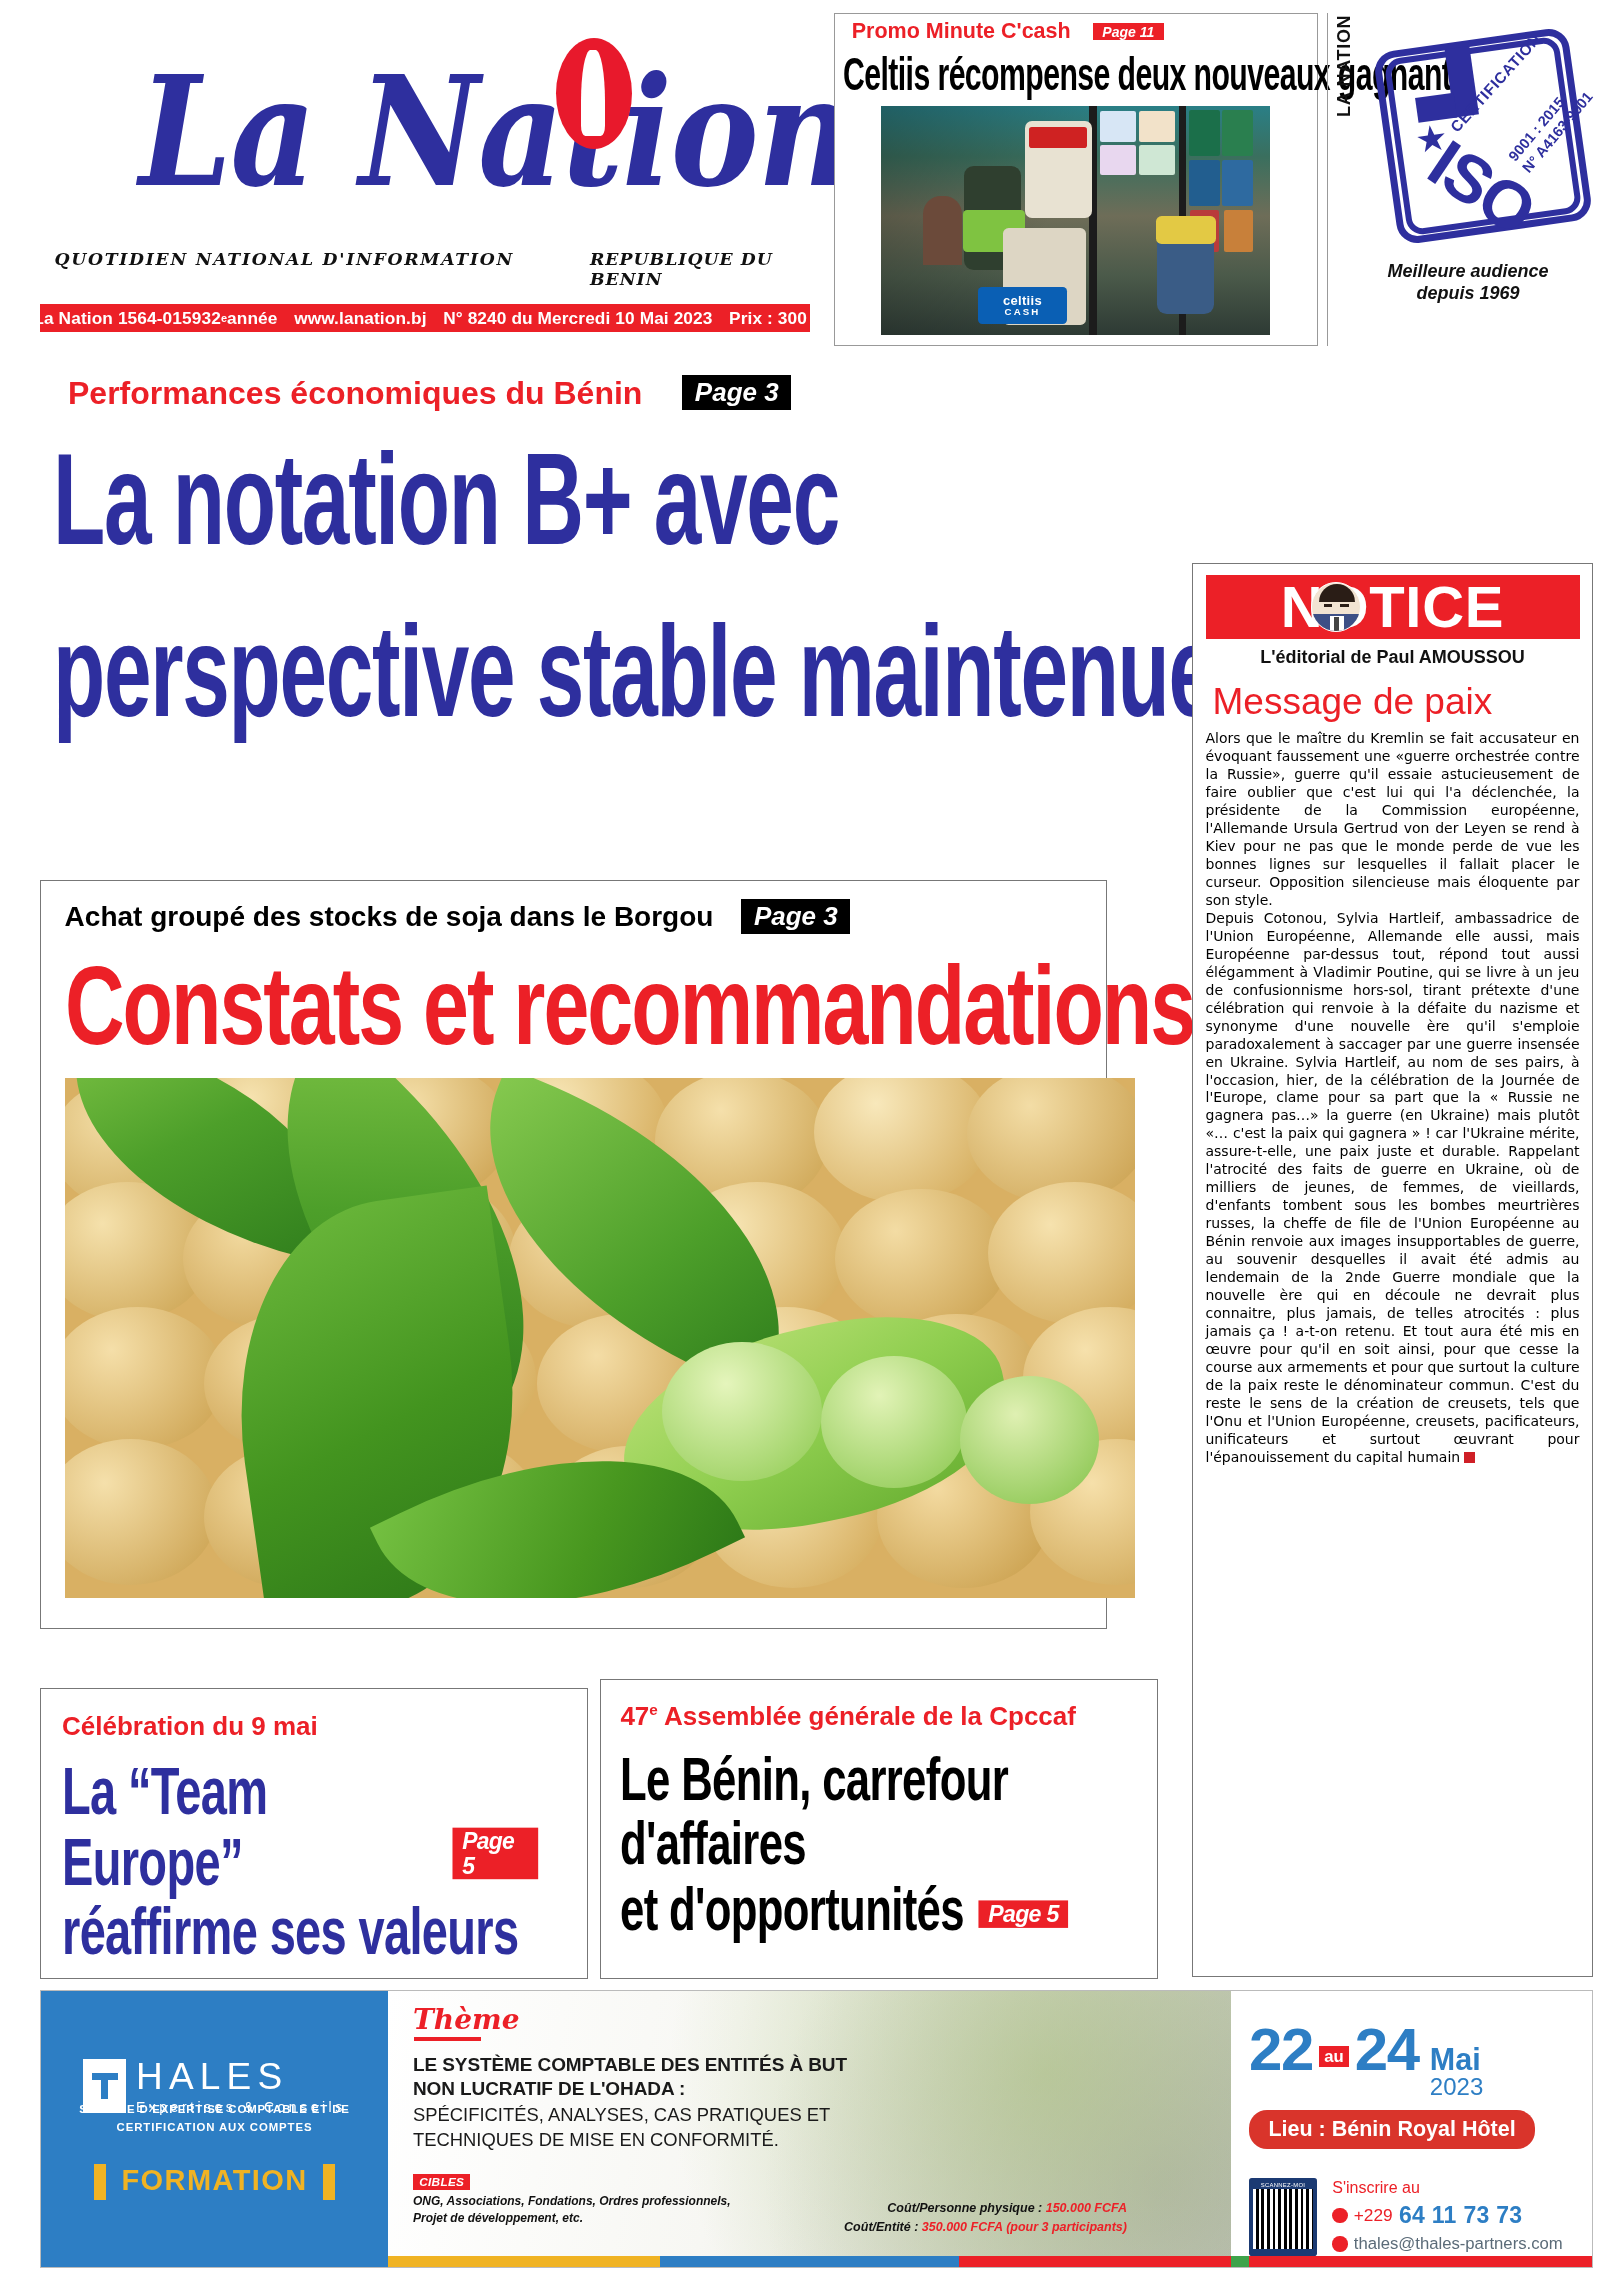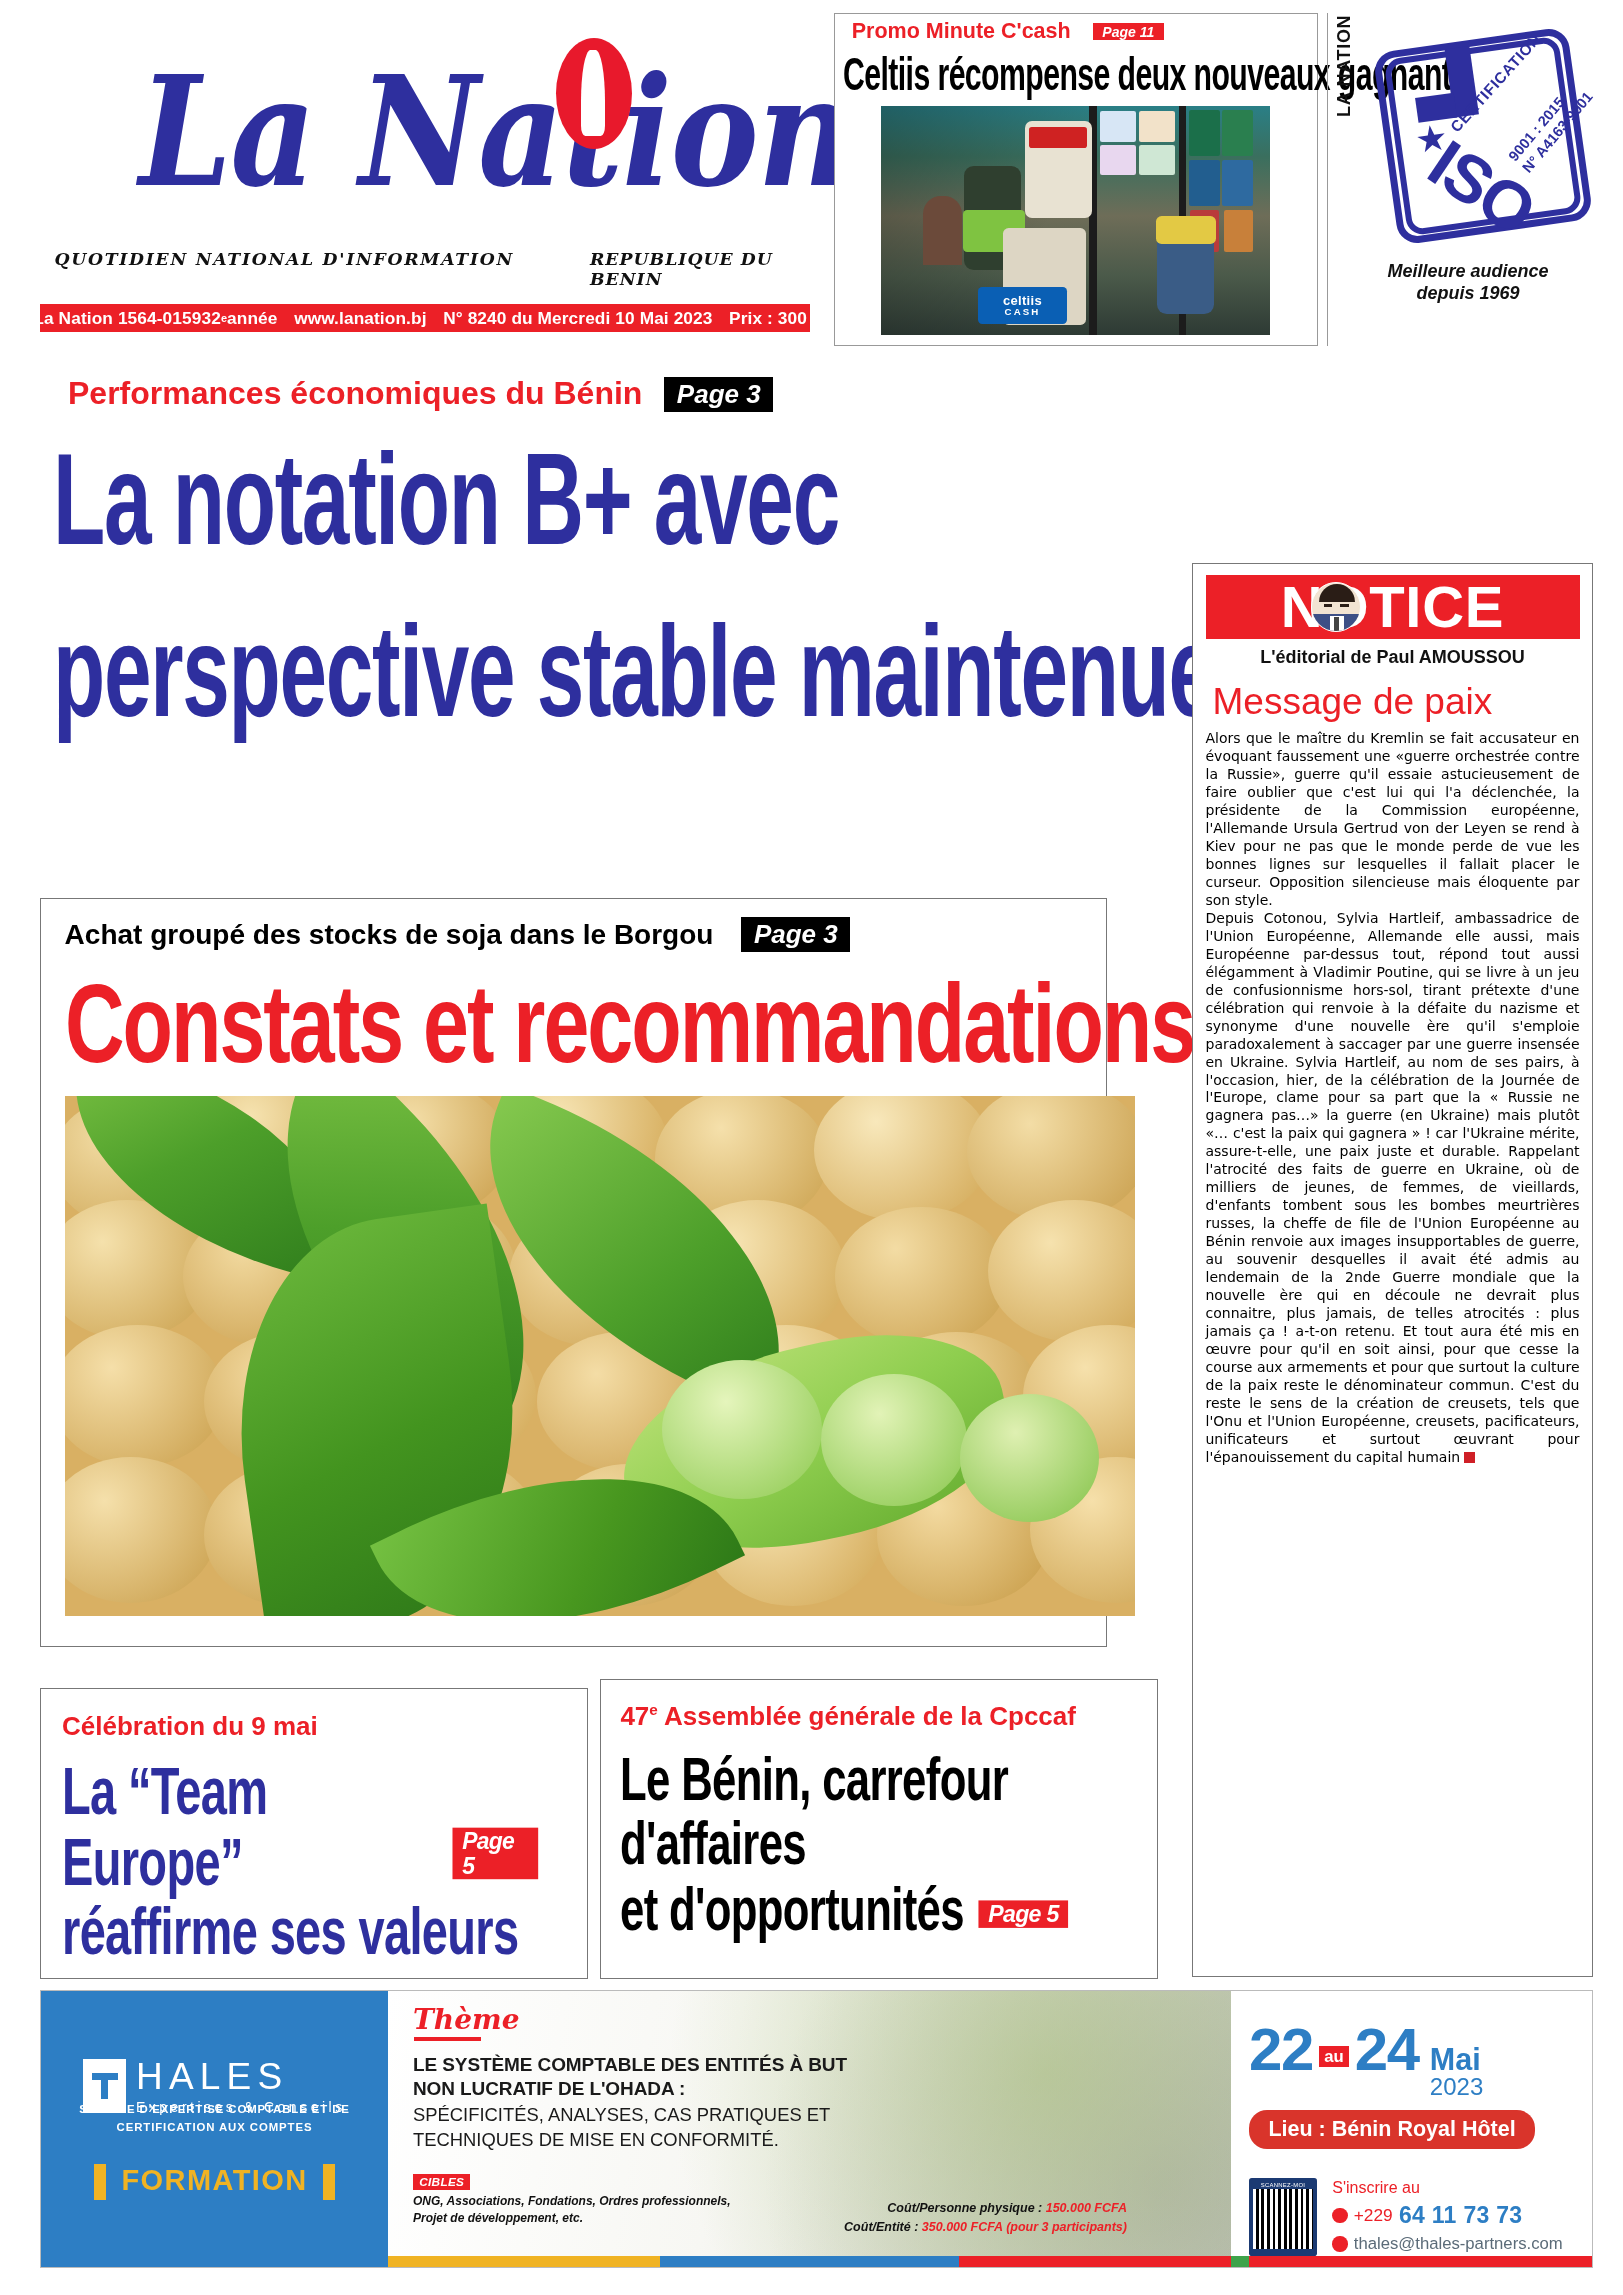--- a/index.html
+++ b/index.html
@@ -110,35 +110,35 @@
              transform: rotate(42deg); transform-origin:left top; line-height:.9; letter-spacing:-2.1px;}
   .iso-nums { position:absolute; left:117px; top:117px; font-size:14.6px; font-weight:700; color:#2e2f9e;
               transform: rotate(-42deg); transform-origin:left top; line-height:1.25; white-space:nowrap;}
   .iso-audience {
     position:absolute; left:29px; top:247px; width:222px; text-align:center;
     font-size:18px; font-weight:700; font-style:italic; color:#111; line-height:1.25;
   }
 
   
   .lead { position:absolute; left:40px; top:375px; width:1117px; }
-  .lead-row { display:flex; align-items:flex-end; gap:22px; padding-left:28px;}
+  .lead-row { display:flex; align-items:flex-start; gap:40px; padding-left:28px;}
   .lead-kicker { color:#ec2027; font-size:32px; font-weight:700; white-space:nowrap; }
   .badge-black { background:#000; color:#fff; font-size:26px; font-weight:700;
                  font-style:italic; padding:2.1px 12.5px; }
   .lead-title {
     color:#2e2f9e; font-weight:700; font-size:92px; line-height:1.0;
     transform: scaleX(0.93) scaleY(1.42); transform-origin: left top;
     margin-top:21px; padding-left:14px; letter-spacing:-1.4px; white-space:nowrap;
   }
   .lead-title .l2 { display:block; margin-top:29px; }
 
   
   .soja-box {
     position:absolute; left:40px; top:880px; width:1067px; height:749px;
-    border:1.4px solid #777; background:#fff;margin-top:18px;
+    border:1.4px solid #777; background:#fff;
   }
   .soja-row { display:flex; align-items:center; gap:28px; padding:18px 0 0 23.6px; }
   .soja-kicker { font-size:28px; font-weight:700; color:#000; white-space:nowrap; }
   .soja-title {
     color:#ec2027; font-weight:700; font-size:86px; line-height:1;
     transform: scaleX(0.96) scaleY(1.30); transform-origin:left top;
     margin:15.3px 0 0 23.6px; letter-spacing:-2.1px; white-space:nowrap;
   }
   .soja-photo {
     position:absolute; left:23.6px; top:197px; width:1070px; height:520px;

